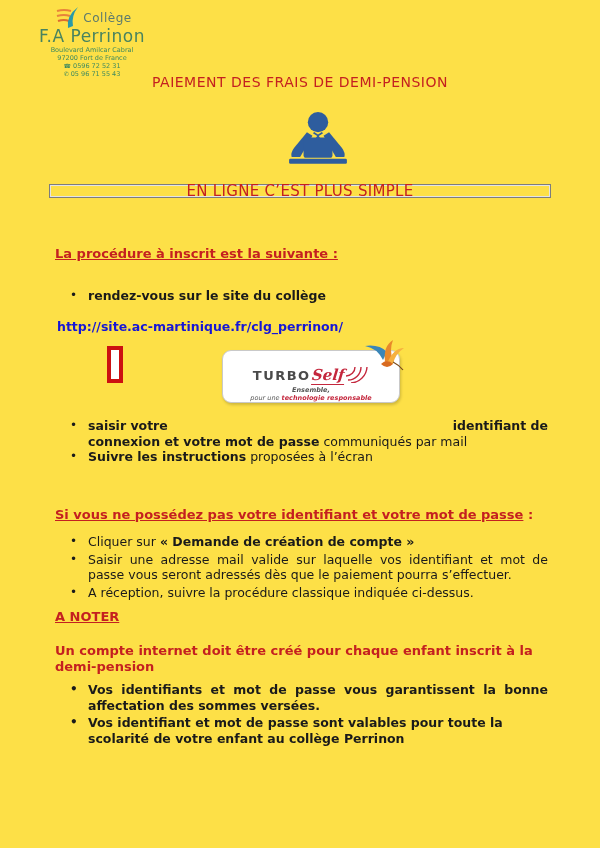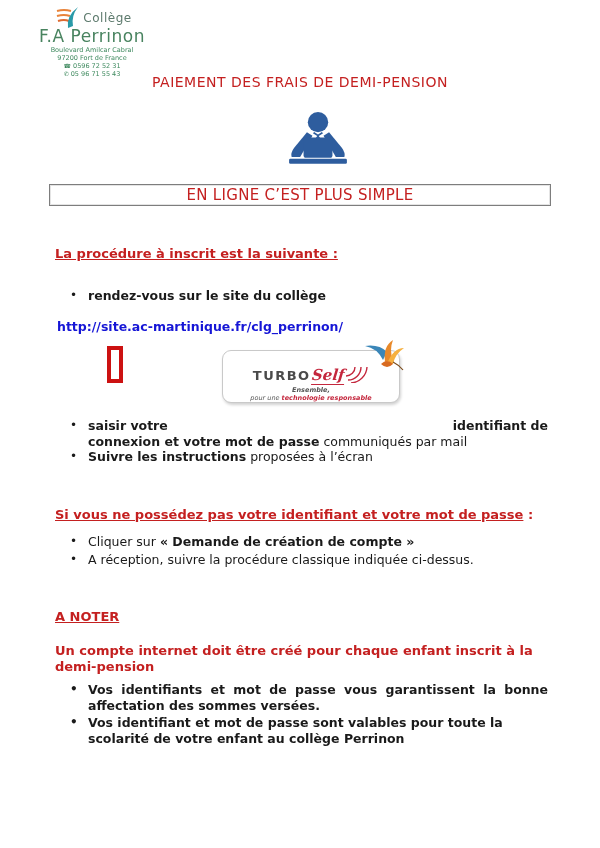--- a/index.html
+++ b/index.html
@@ -7,38 +7,38 @@
     --dark:#1a1a1a;
     --link:#1616d6;
     --icon-blue:#2e5d9e;
     --logo-green:#48835f;
     --ts-dark:#4a4a4a;
     --ts-red:#c4273d;
   }
   *{margin:0;padding:0;box-sizing:border-box;}
   html,body{background:#e9e9e9;}
   .page{
-    position:relative;width:600px;height:848px;margin:0 auto;background:#ffffff;
+    position:relative;width:600px;height:848px;margin:0 auto;background:#fde047;
     font-family:"DejaVu Sans","Liberation Sans",sans-serif;color:var(--dark);
     overflow:hidden;
   }
   
   .logo{position:absolute;top:6px;left:18px;width:148px;text-align:center;}
   .logo-row1{display:flex;align-items:center;justify-content:center;gap:1px;margin-left:4px;}
   .logo-college{font-size:12px;color:#5d7a6d;letter-spacing:.5px;}
   .logo-name{font-size:17px;color:var(--logo-green);margin-top:-4px;letter-spacing:.5px;}
   .logo-addr{font-size:6.5px;line-height:8px;color:#3f8a5f;}
   .logo-addr .ic{font-size:6px;}
   
   .title{position:absolute;top:74px;left:0;width:100%;text-align:center;
     font-size:14px;color:var(--red);letter-spacing:.5px;}
   
   .person{position:absolute;top:110px;left:284px;}
   
-  .banner{position:absolute;top:184px;left:49px;width:502px;height:22px;
+  .banner{position:absolute;top:184px;left:49px;width:502px;height:14px;
     border:1px solid #7d7d7d;box-shadow:inset 0 0 0 1px #e4e4e4;
     display:flex;align-items:center;justify-content:center;}
   .banner span{font-size:15px;color:var(--red);letter-spacing:.3px;}
   
   .h-red{position:absolute;left:55px;font-size:13px;font-weight:bold;color:var(--red);}
   .h-red .u{text-decoration:underline;}
   
   .bullets{position:absolute;left:70px;width:478px;}
   .bi{display:flex;margin-bottom:2px;}
   .dot{width:18px;flex:none;font-size:12px;line-height:15.5px;}
@@ -185,20 +185,24 @@
 
   <div class="bullets" style="top:534px;">
     <div class="bi">
       <span class="dot"></span>
       <div class="bt">
         <span>Cliquer sur </span><span class="b">« Demande de création de compte »</span>
       </div>
     </div>
     <div class="bi">
       <span class="dot"></span>
+      <div class="bt just">Saisir une adresse mail valide sur laquelle vos identifiant et mot de passe vous seront adressés dès que le paiement pourra s’effectuer.</div>
+    </div>
+    <div class="bi">
+      <span class="dot"></span>
       <div class="bt">A réception, suivre la procédure classique indiquée ci-dessus.</div>
     </div>
   </div>
 
   <div class="h-red" style="top:609px;">
     <span class="u">A NOTER</span>
   </div>
 
   <div class="warning">Un compte internet doit être créé pour chaque enfant inscrit à la demi-pension</div>
 

